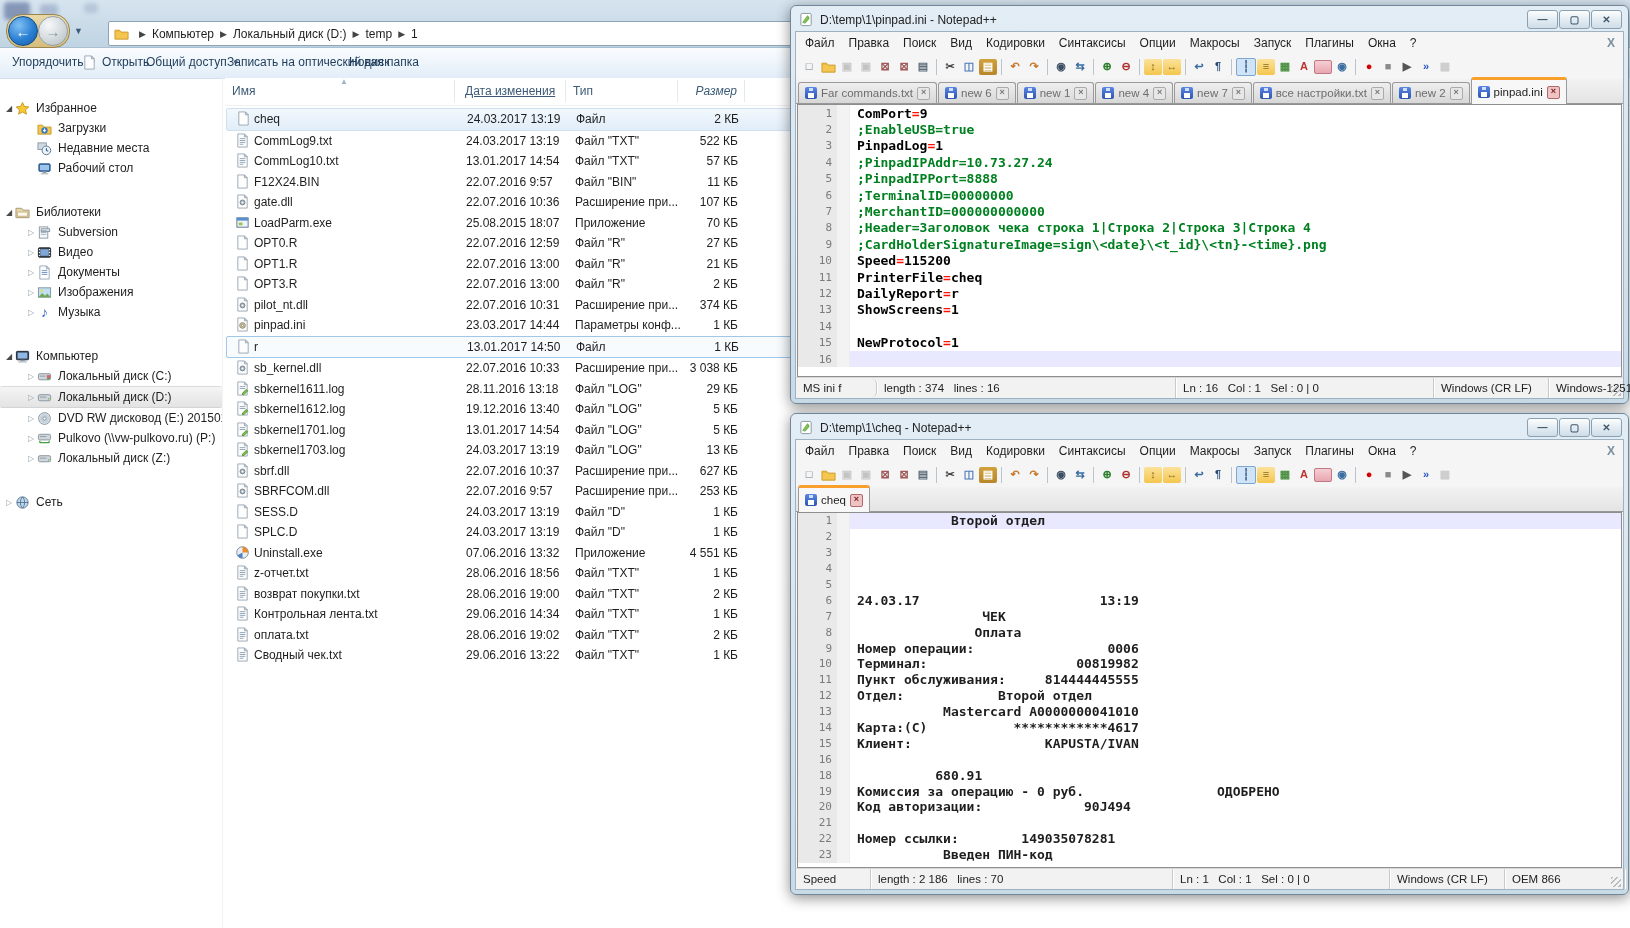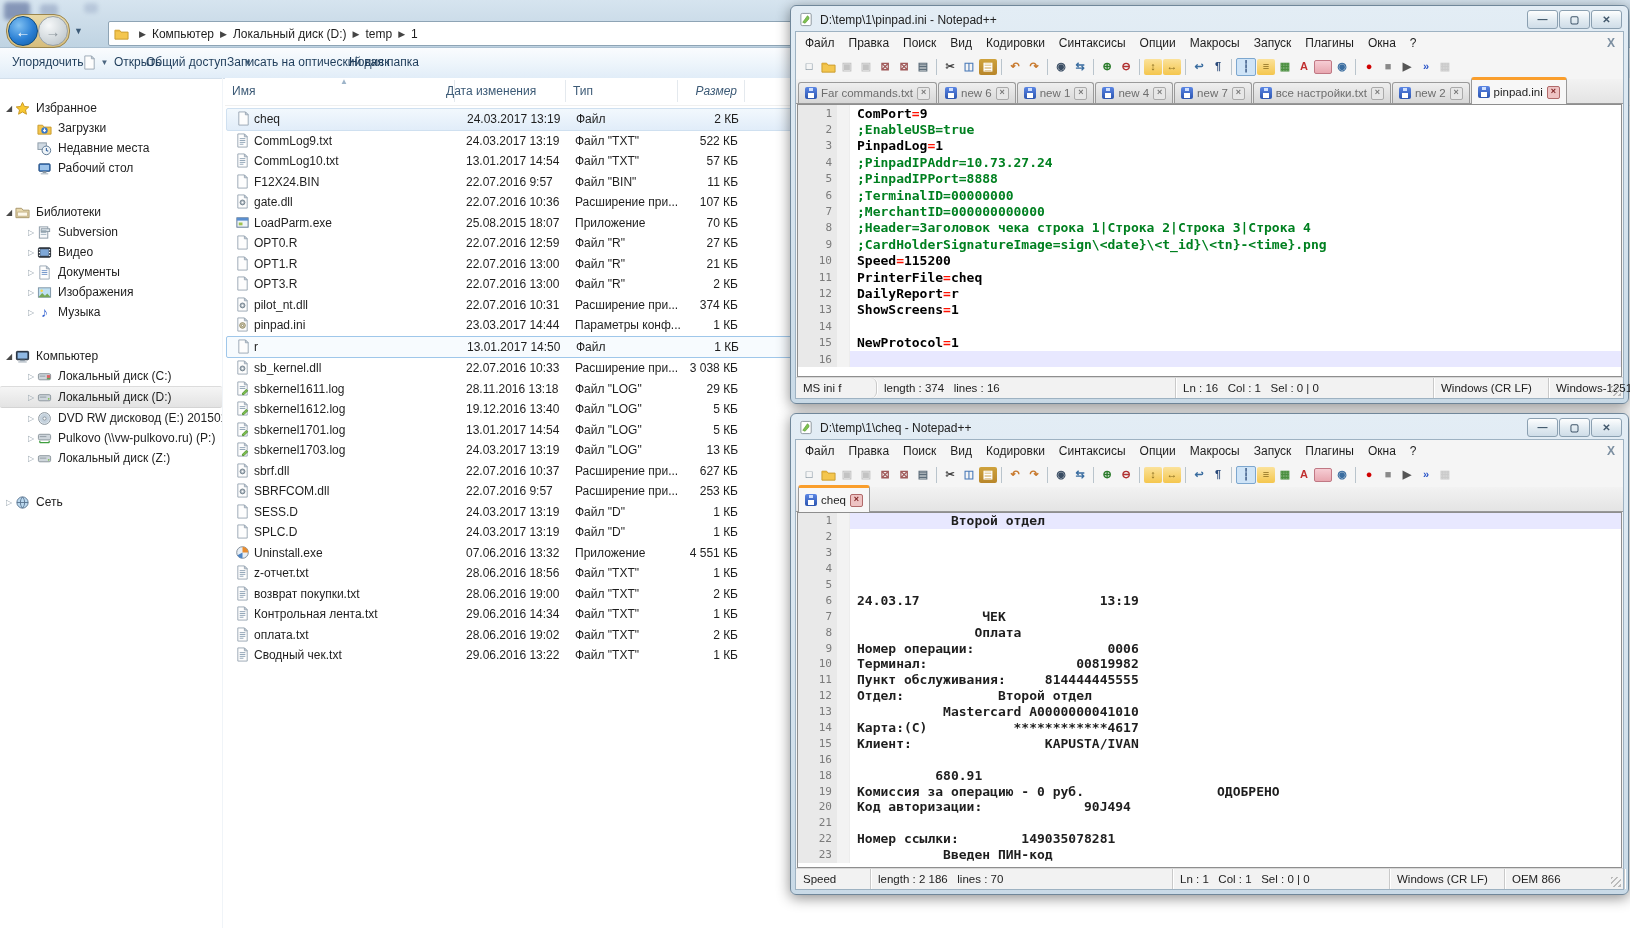--- a/index.html
+++ b/index.html
@@ -19,21 +19,21 @@
   .fwd{background:radial-gradient(circle at 35% 30%,#f6f8f9,#cfd6da 60%,#b4bcc2);border:1px solid #98a1a8;color:#8d969d}
   .navarrow{font-size:15px;font-weight:bold;line-height:1}
   .navdd{color:#3c5a76;font-size:9px;margin-left:4px}
   .addrbar{position:absolute;left:108px;top:21px;width:694px;height:23px;background:#fff;
            border:1px solid #8ea4b5;border-radius:2px;display:flex;align-items:center;padding:0 5px;font-size:12px}
   .addrbar .sep{color:#444;font-size:9px;margin:0 6px}
   .crumb{color:#1e1e1e;cursor:default}
   .xtoolbar{position:absolute;left:0;top:48px;right:0;height:30px;
             background:linear-gradient(#fafcfe,#eef5fb 50%,#e1edf8);
             border-bottom:1px solid #d3dfeb;font-size:12px;color:#1e3c5a}
-  .xtb-item{position:absolute;top:0;height:28px;display:flex;align-items:center;gap:17px;cursor:default}
+  .xtb-item{position:absolute;top:0;height:28px;display:flex;align-items:center;gap:5px;cursor:default}
   .dd{font-size:8px;color:#4a657f}
   .pane-sep{position:absolute;left:222px;top:78px;bottom:0;width:1px;background:#f0f4f8}
   
   .sidebar{position:absolute;left:0;top:86px;width:222px;bottom:0;background:#fff;font-size:12px}
   .nav-item{position:relative;height:20px;display:flex;align-items:center;cursor:default;white-space:nowrap;overflow:hidden}
   .nav-item .twist{width:10px;font-size:8px;color:#9aa7b1;text-align:center;flex:0 0 10px}
   .nav-item.lv0{padding-left:4px}
   .nav-item.lv1{padding-left:26px}
   .nav-item .nico{width:17px;height:16px;flex:0 0 17px;margin-right:5px;display:inline-flex;align-items:center;justify-content:center}
   .nav-item.sel{background:linear-gradient(#f5f5f5,#e3e3e3);border-top:1px solid #dcdcdc;border-bottom:1px solid #d4d4d4;border-radius:2px}
@@ -352,21 +352,21 @@
             <path d="M2 8h12M8 2c-3 3.5-3 8.5 0 12M8 2c3 3.5 3 8.5 0 12" stroke="#5b7591" fill="none"></path>
           </svg>
         </span>
         <span>Сеть</span>
       </div>
     </div>
   <div class="pane-sep"></div>
   <div class="filepane">
     <div class="cols" id="cols">
         <span class="colh" style="left: 7px;">Имя</span>
-        <span class="colh" style="left: 221px;">Дата изменения</span>
+        <span class="colh" style="left: 240px; text-decoration: underline;">Дата изменения</span>
         <span class="colh" style="left: 348px;">Тип</span>
         <span class="colh" style="left: 446px; width: 66px; text-align: right; font-style: italic;">Размер</span>
         <span class="sortmark" style="left: 115px;">▲</span>
         <span class="colsep" style="left: 229px;"></span>
         <span class="colsep" style="left: 340px;"></span>
         <span class="colsep" style="left: 452px;"></span>
         <span class="colsep" style="left: 519px;"></span>
       </div>
     <div class="rows" id="rows">
         <div class="frow sel">

